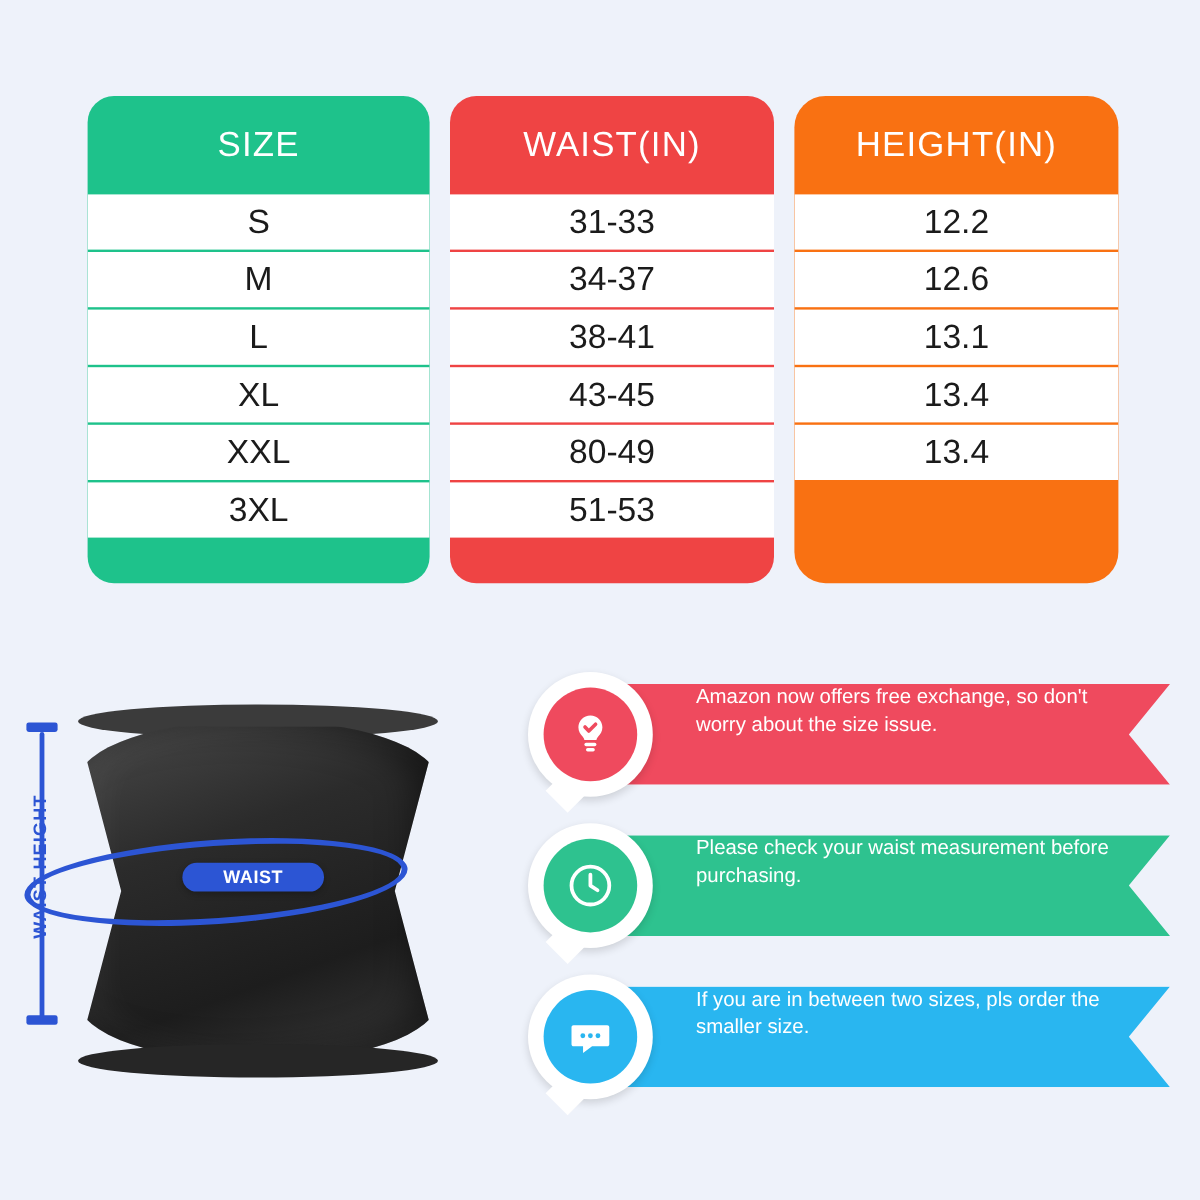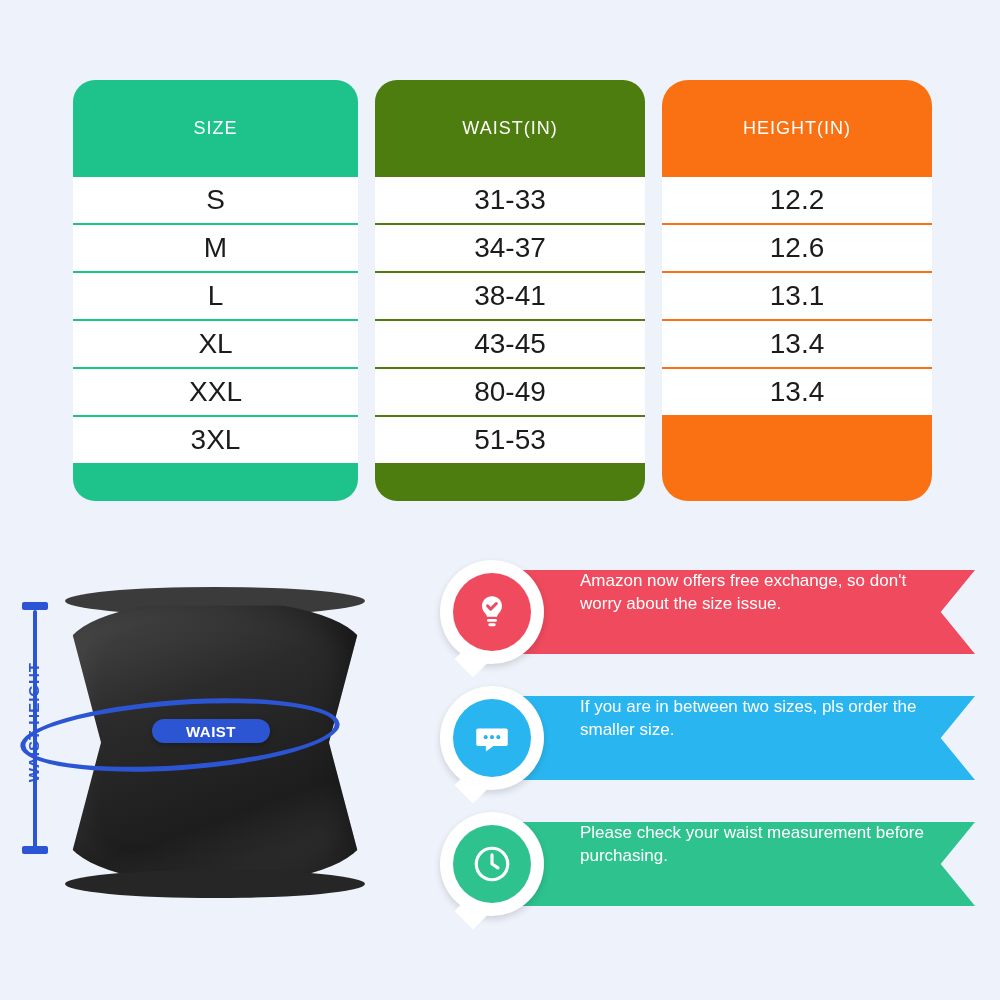--- a/index.html
+++ b/index.html
@@ -25,30 +25,30 @@
     gap: 17px;
   }
   .col {
     flex: 0 0 auto;
     border-radius: 22px;
     overflow: hidden;
     position: relative;
     padding-bottom: 38px;
   }
   .col-size   { width: 285px; background: #1ec28b; }
-  .col-waist  { width: 270px; background: #4d7c0f; }
+  .col-waist  { width: 270px; background: #ef4444; }
   .col-height { width: 270px; background: #f97112; border-radius: 26px; }
 
   .col-head {
-    height: 97px;
+    height: 82px;
     display: flex;
     align-items: center;
     justify-content: center;
     color: #ffffff;
-    font-size: 18px;
+    font-size: 29px;
     letter-spacing: 1px;
     font-weight: 400;
   }
   .cell {
     height: 46px;
     background: #ffffff;
     display: flex;
     align-items: center;
     justify-content: center;
     font-size: 28px;
@@ -275,43 +275,43 @@
         <svg width="40" height="40" viewBox="0 0 24 24" fill="none" aria-hidden="true">
           <path d="M12 2.5c-3.4 0-6 2.6-6 5.9 0 2.2 1.1 3.6 2.1 4.7.5.6.8 1.1.9 1.7h6c.1-.6.4-1.1.9-1.7 1-1.1 2.1-2.5 2.1-4.7 0-3.3-2.6-5.9-6-5.9z" fill="#ffffff"></path>
           <rect x="9" y="16.2" width="6" height="1.7" rx=".85" fill="#ffffff"></rect>
           <rect x="9.8" y="18.8" width="4.4" height="1.7" rx=".85" fill="#ffffff"></rect>
           <path d="M9.3 8.3l1.9 2 3.4-3.4" stroke="#ef4a5e" stroke-width="1.8" stroke-linecap="round" stroke-linejoin="round" fill="none"></path>
         </svg>
       </div>
     </div>
   </div>
 
+  <div class="note note-2">
+    <div class="ribbon">
+      <p>Please check your waist measurement before purchasing.</p>
+    </div>
+    <div class="badge">
+      <div class="badge-inner">
+        <svg width="42" height="42" viewBox="0 0 24 24" fill="none" aria-hidden="true">
+          <circle cx="12" cy="12" r="9" stroke="#ffffff" stroke-width="1.8" fill="none"></circle>
+          <path d="M12 6.8V12l3.4 2.2" stroke="#ffffff" stroke-width="1.8" stroke-linecap="round" stroke-linejoin="round" fill="none"></path>
+        </svg>
+      </div>
+    </div>
+  </div>
+
   <div class="note note-3">
     <div class="ribbon">
       <p>If you are in between two sizes, pls order the smaller size.</p>
     </div>
     <div class="badge">
       <div class="badge-inner">
         <svg width="42" height="42" viewBox="0 0 24 24" fill="none" aria-hidden="true">
           <path d="M4 6.5h16c.6 0 1 .45 1 1v8c0 .55-.4 1-1 1h-7.2l-4.3 3.2V16.5H4c-.6 0-1-.45-1-1v-8c0-.55.4-1 1-1z" fill="#ffffff"></path>
           <circle cx="8.4" cy="11.5" r="1.15" fill="#29b6f0"></circle>
           <circle cx="12" cy="11.5" r="1.15" fill="#29b6f0"></circle>
           <circle cx="15.6" cy="11.5" r="1.15" fill="#29b6f0"></circle>
         </svg>
       </div>
     </div>
   </div>
 
-  <div class="note note-2">
-    <div class="ribbon">
-      <p>Please check your waist measurement before purchasing.</p>
-    </div>
-    <div class="badge">
-      <div class="badge-inner">
-        <svg width="42" height="42" viewBox="0 0 24 24" fill="none" aria-hidden="true">
-          <circle cx="12" cy="12" r="9" stroke="#ffffff" stroke-width="1.8" fill="none"></circle>
-          <path d="M12 6.8V12l3.4 2.2" stroke="#ffffff" stroke-width="1.8" stroke-linecap="round" stroke-linejoin="round" fill="none"></path>
-        </svg>
-      </div>
-    </div>
-  </div>
-
 </div>
 
 </body></html>

